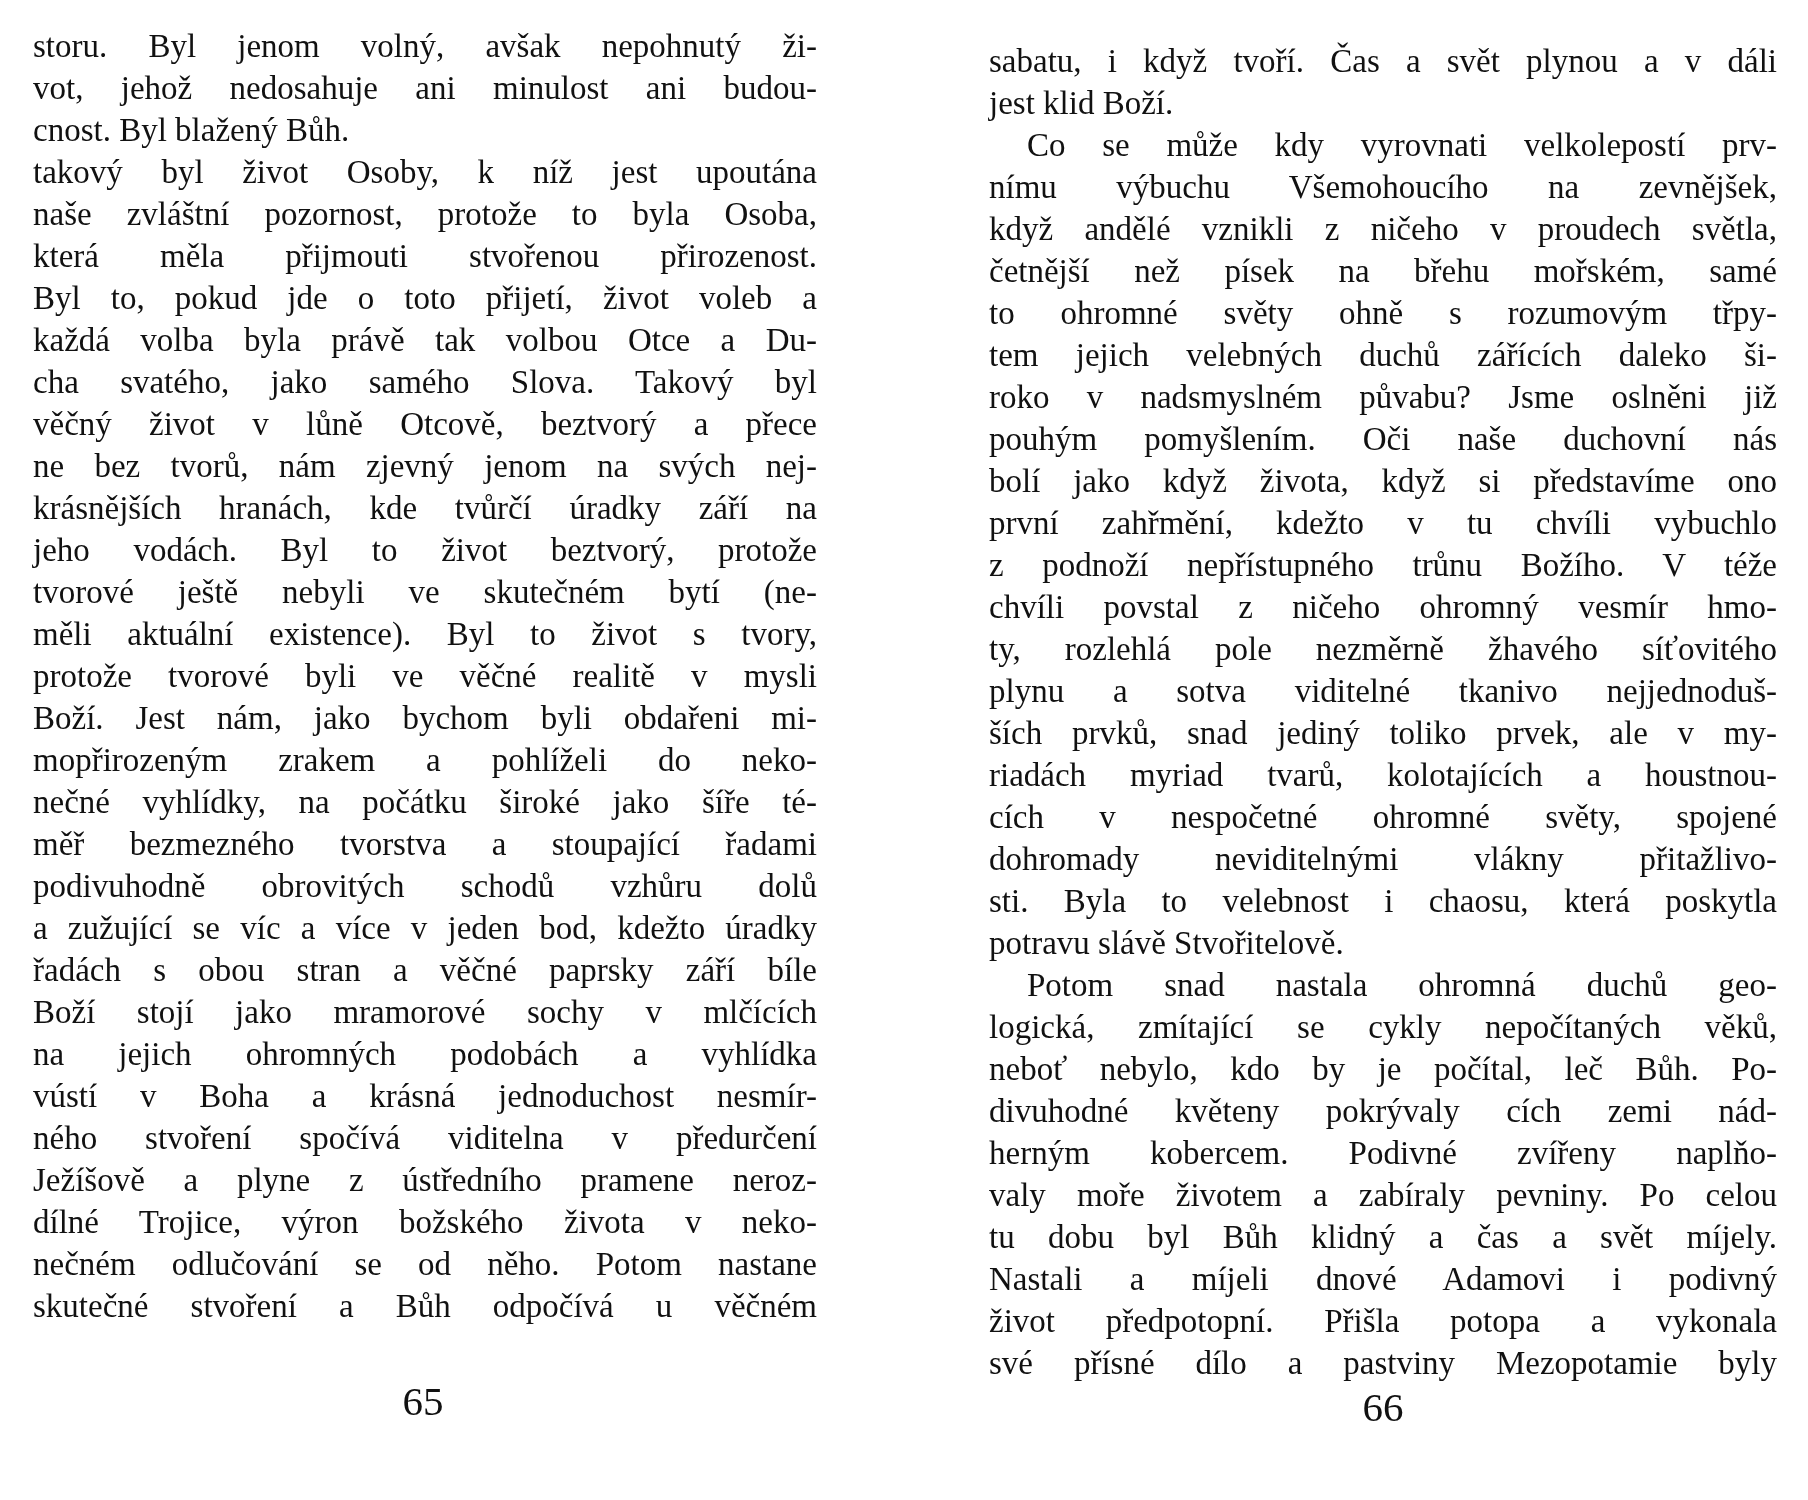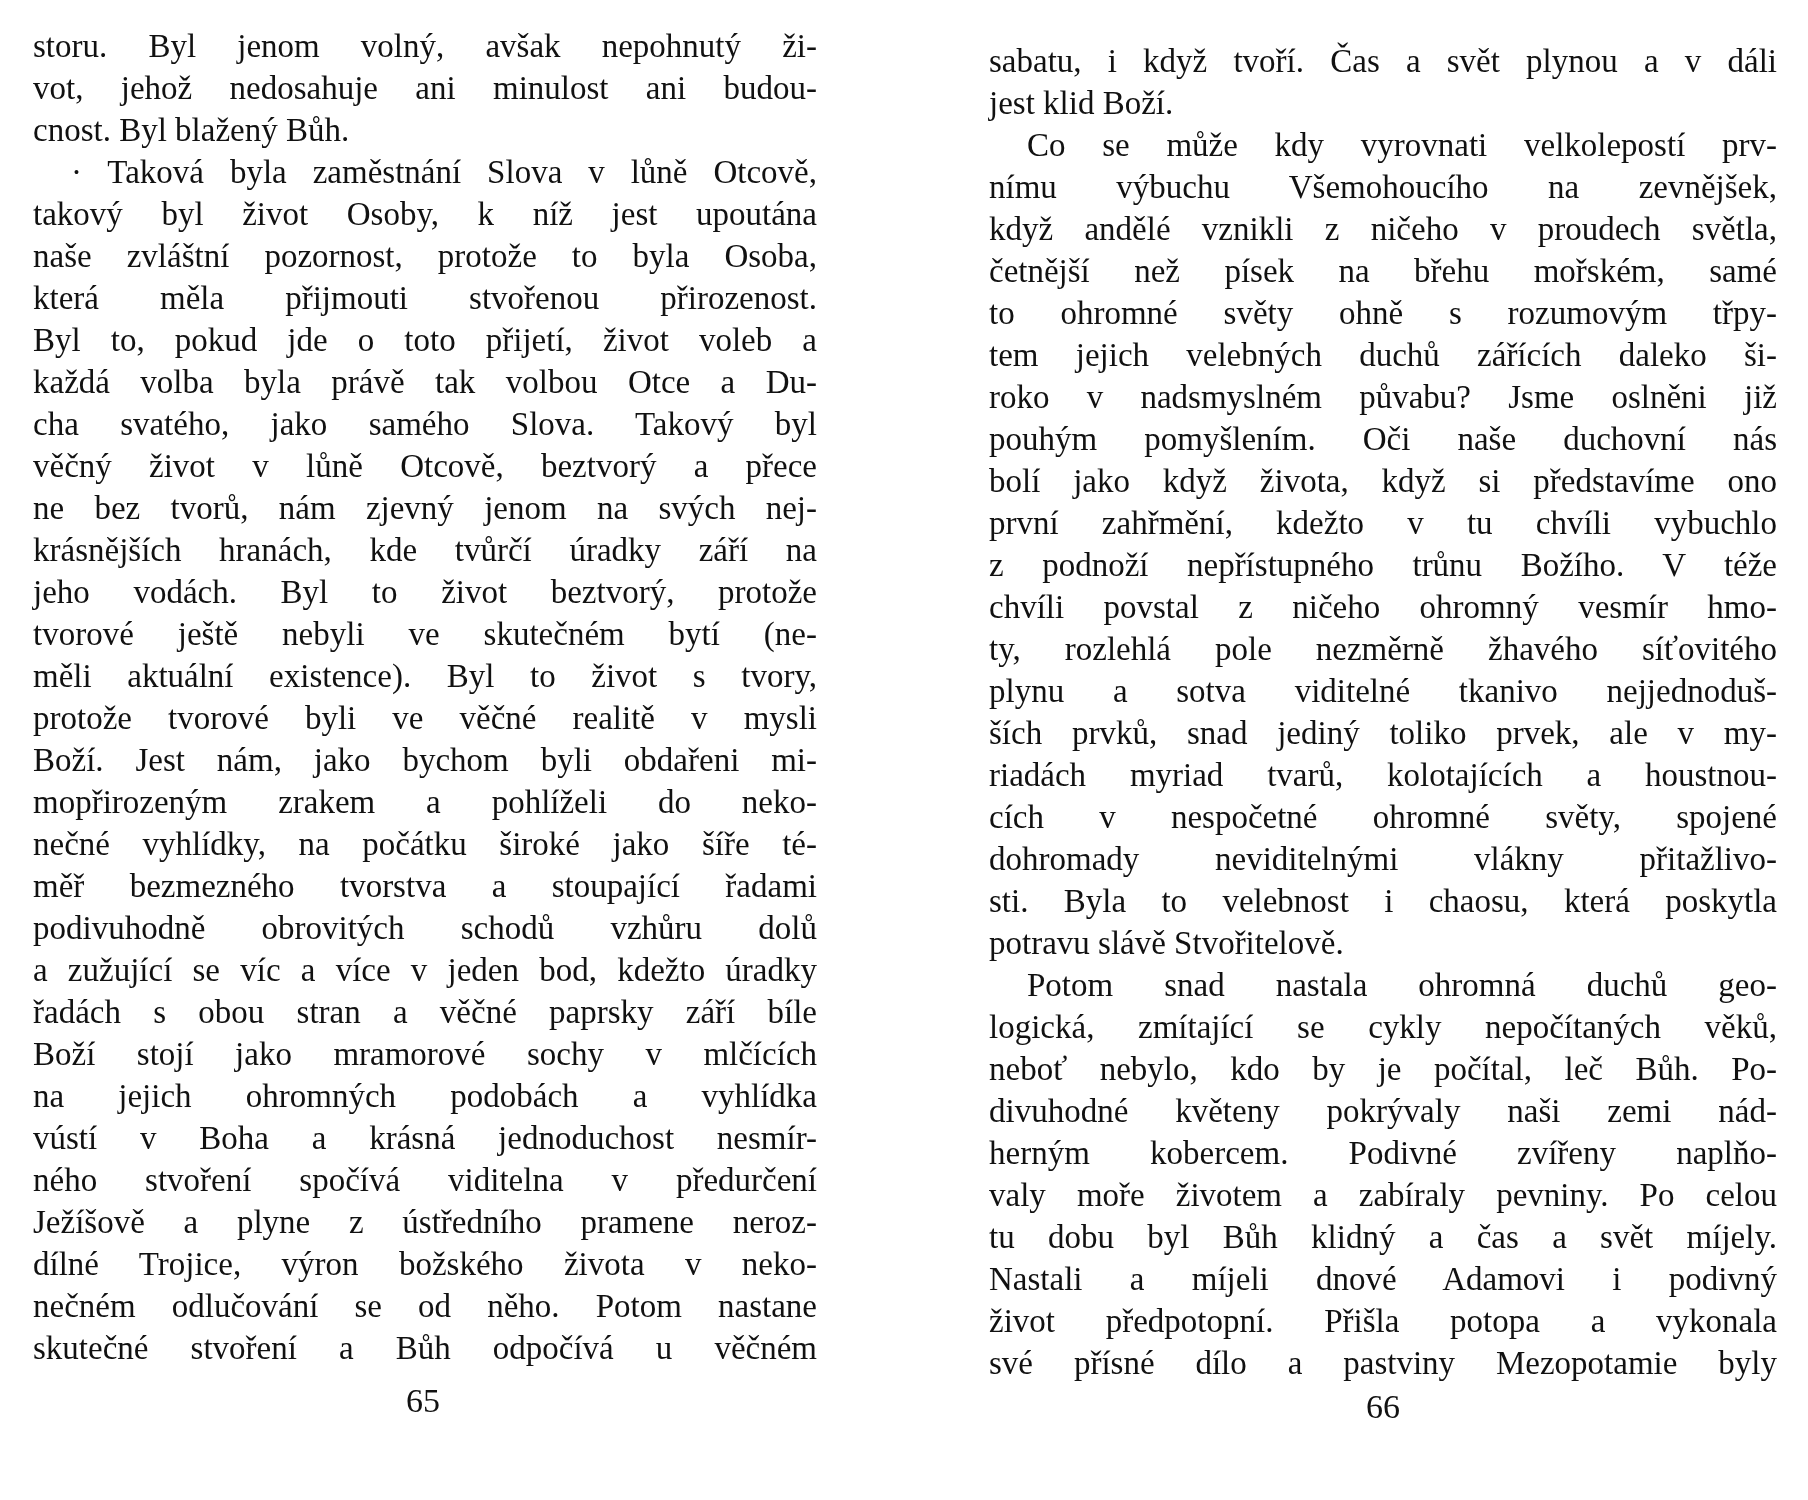--- a/index.html
+++ b/index.html
@@ -44,37 +44,36 @@
   .line.last {
     text-align: left;
     text-align-last: left;
   }
   .line.indent {
     padding-left: 38px;
   }
 
   .page-number {
     position: absolute;
-    font-size: 34px;
+    font-size: 41px;
     line-height: 42px;
     text-align: center;
     width: 80px;
   }
   .page-left .page-number { left: 383px; top: 1380px; }
   .page-right .page-number { left: 439px; top: 1386px; }
 </style>
 </head>
 <body>
 
 <div class="page page-left">
   <div class="column" id="left-column">
       <span class="line">storu. Byl jenom volný, avšak nepohnutý ži-</span>
       <span class="line">vot, jehož nedosahuje ani minulost ani budou-</span>
       <span class="line last">cnost. Byl blažený Bůh.</span>
-      <span class="line indent">· Taková byla zaměstnání Slova v lůně Otcově,</span>
       <span class="line">takový byl život Osoby, k níž jest upoutána</span>
       <span class="line">naše zvláštní pozornost, protože to byla Osoba,</span>
       <span class="line">která měla přijmouti stvořenou přirozenost.</span>
       <span class="line">Byl to, pokud jde o toto přijetí, život voleb a</span>
       <span class="line">každá volba byla právě tak volbou Otce a Du-</span>
       <span class="line">cha svatého, jako samého Slova. Takový byl</span>
       <span class="line">věčný život v lůně Otcově, beztvorý a přece</span>
       <span class="line">ne bez tvorů, nám zjevný jenom na svých nej-</span>
       <span class="line">krásnějších hranách, kde tvůrčí úradky září na</span>
       <span class="line">jeho vodách. Byl to život beztvorý, protože</span>
@@ -120,21 +119,21 @@
       <span class="line">plynu a sotva viditelné tkanivo nejjednoduš-</span>
       <span class="line">ších prvků, snad jediný toliko prvek, ale v my-</span>
       <span class="line">riadách myriad tvarů, kolotajících a houstnou-</span>
       <span class="line">cích v nespočetné ohromné světy, spojené</span>
       <span class="line">dohromady neviditelnými vlákny přitažlivo-</span>
       <span class="line">sti. Byla to velebnost i chaosu, která poskytla</span>
       <span class="line last">potravu slávě Stvořitelově.</span>
       <span class="line indent">Potom snad nastala ohromná duchů geo-</span>
       <span class="line">logická, zmítající se cykly nepočítaných věků,</span>
       <span class="line">neboť nebylo, kdo by je počítal, leč Bůh. Po-</span>
-      <span class="line">divuhodné květeny pokrývaly naši zemi nád-</span>
+      <span class="line">divuhodné květeny pokrývaly cích zemi nád-</span>
       <span class="line">herným kobercem. Podivné zvířeny naplňo-</span>
       <span class="line">valy moře životem a zabíraly pevniny. Po celou</span>
       <span class="line">tu dobu byl Bůh klidný a čas a svět míjely.</span>
       <span class="line">Nastali a míjeli dnové Adamovi i podivný</span>
       <span class="line">život předpotopní. Přišla potopa a vykonala</span>
       <span class="line">své přísné dílo a pastviny Mezopotamie byly</span>
     </div>
   <div class="page-number">66</div>
 </div>
 

